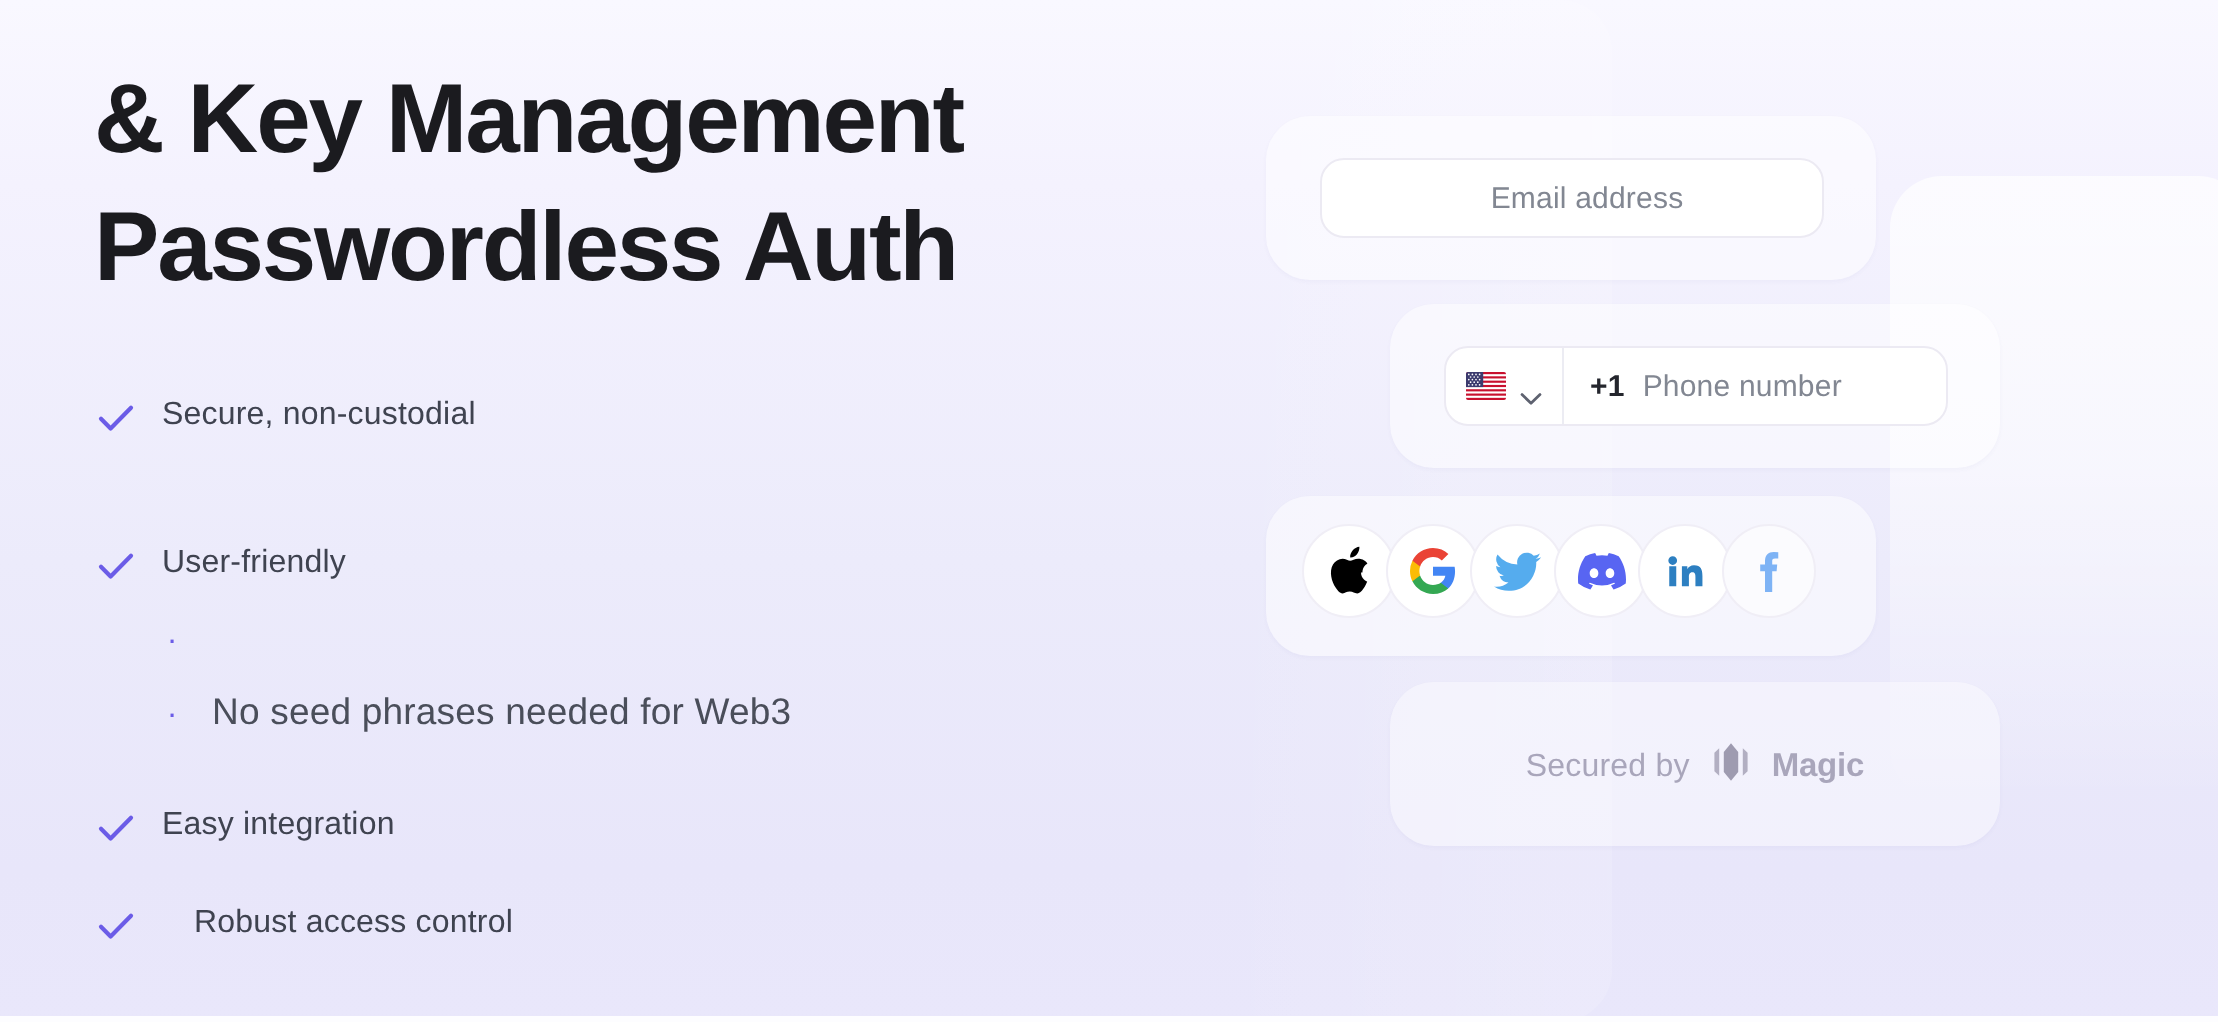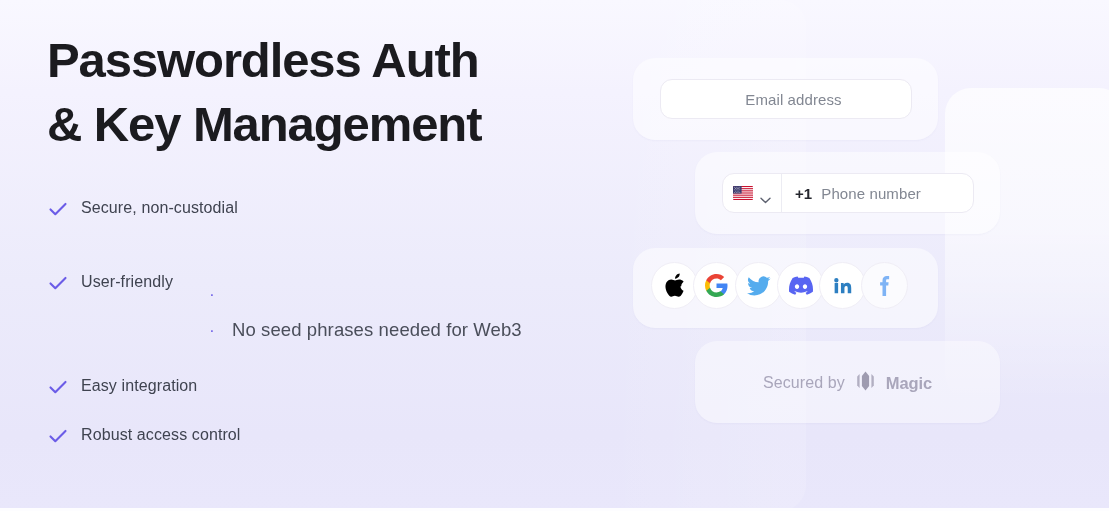--- a/index.html
+++ b/index.html
@@ -53,21 +53,21 @@
     margin: 0;
     padding: 0;
     list-style: none;
     margin-top: 39px;
   }
   .feature {
     display: flex;
     align-items: flex-start;
     margin-bottom: 23px;
   }
-  .feature:last-child { margin-bottom: 0; }
+  .feature:last-child { margin-bottom: 0; gap: 16px; }
   .check-icon {
     width: 22px;
     height: 22px;
     flex: 0 0 22px;
     margin-top: 3px;
     margin-right: 12px;
     display: block;
   }
   .feature-text {
     font-size: 16px;
@@ -286,36 +286,36 @@
   }
   .magic-mark { display: block; }
 </style>
 </head>
 <body>
 
 <div class="stage">
 
   <div class="left-col">
     <h1 class="headline">
+      <span class="line">&amp; Key Management</span>
       <span class="line">Passwordless Auth</span>
-      <span class="line">&amp; Key Management</span>
     </h1>
 
     <ul class="feature-list">
 
       <li class="feature">
         <span class="check-icon">
           <svg width="22" height="22" viewBox="0 0 22 22" fill="none" xmlns="http://www.w3.org/2000/svg">
             <path d="M3.5 11.4L8.3 16.2L18.5 5.9" stroke="#6b5ce7" stroke-width="2.1" stroke-linecap="round" stroke-linejoin="round"></path>
           </svg>
         </span>
         <span class="feature-text">Secure, non-custodial</span>
       </li>
 
-      <li class="feature" style="margin-bottom:20px;margin-top:48px;">
+      <li class="feature" style="flex-direction:column;margin-bottom:20px;margin-top:48px;">
         <div style="display:flex;align-items:flex-start;">
           <span class="check-icon">
             <svg width="22" height="22" viewBox="0 0 22 22" fill="none" xmlns="http://www.w3.org/2000/svg">
               <path d="M3.5 11.4L8.3 16.2L18.5 5.9" stroke="#6b5ce7" stroke-width="2.1" stroke-linecap="round" stroke-linejoin="round"></path>
             </svg>
           </span>
           <span class="feature-text">User-friendly</span>
         </div>
         <ul class="sub-list">
           <li class="sub-item">

